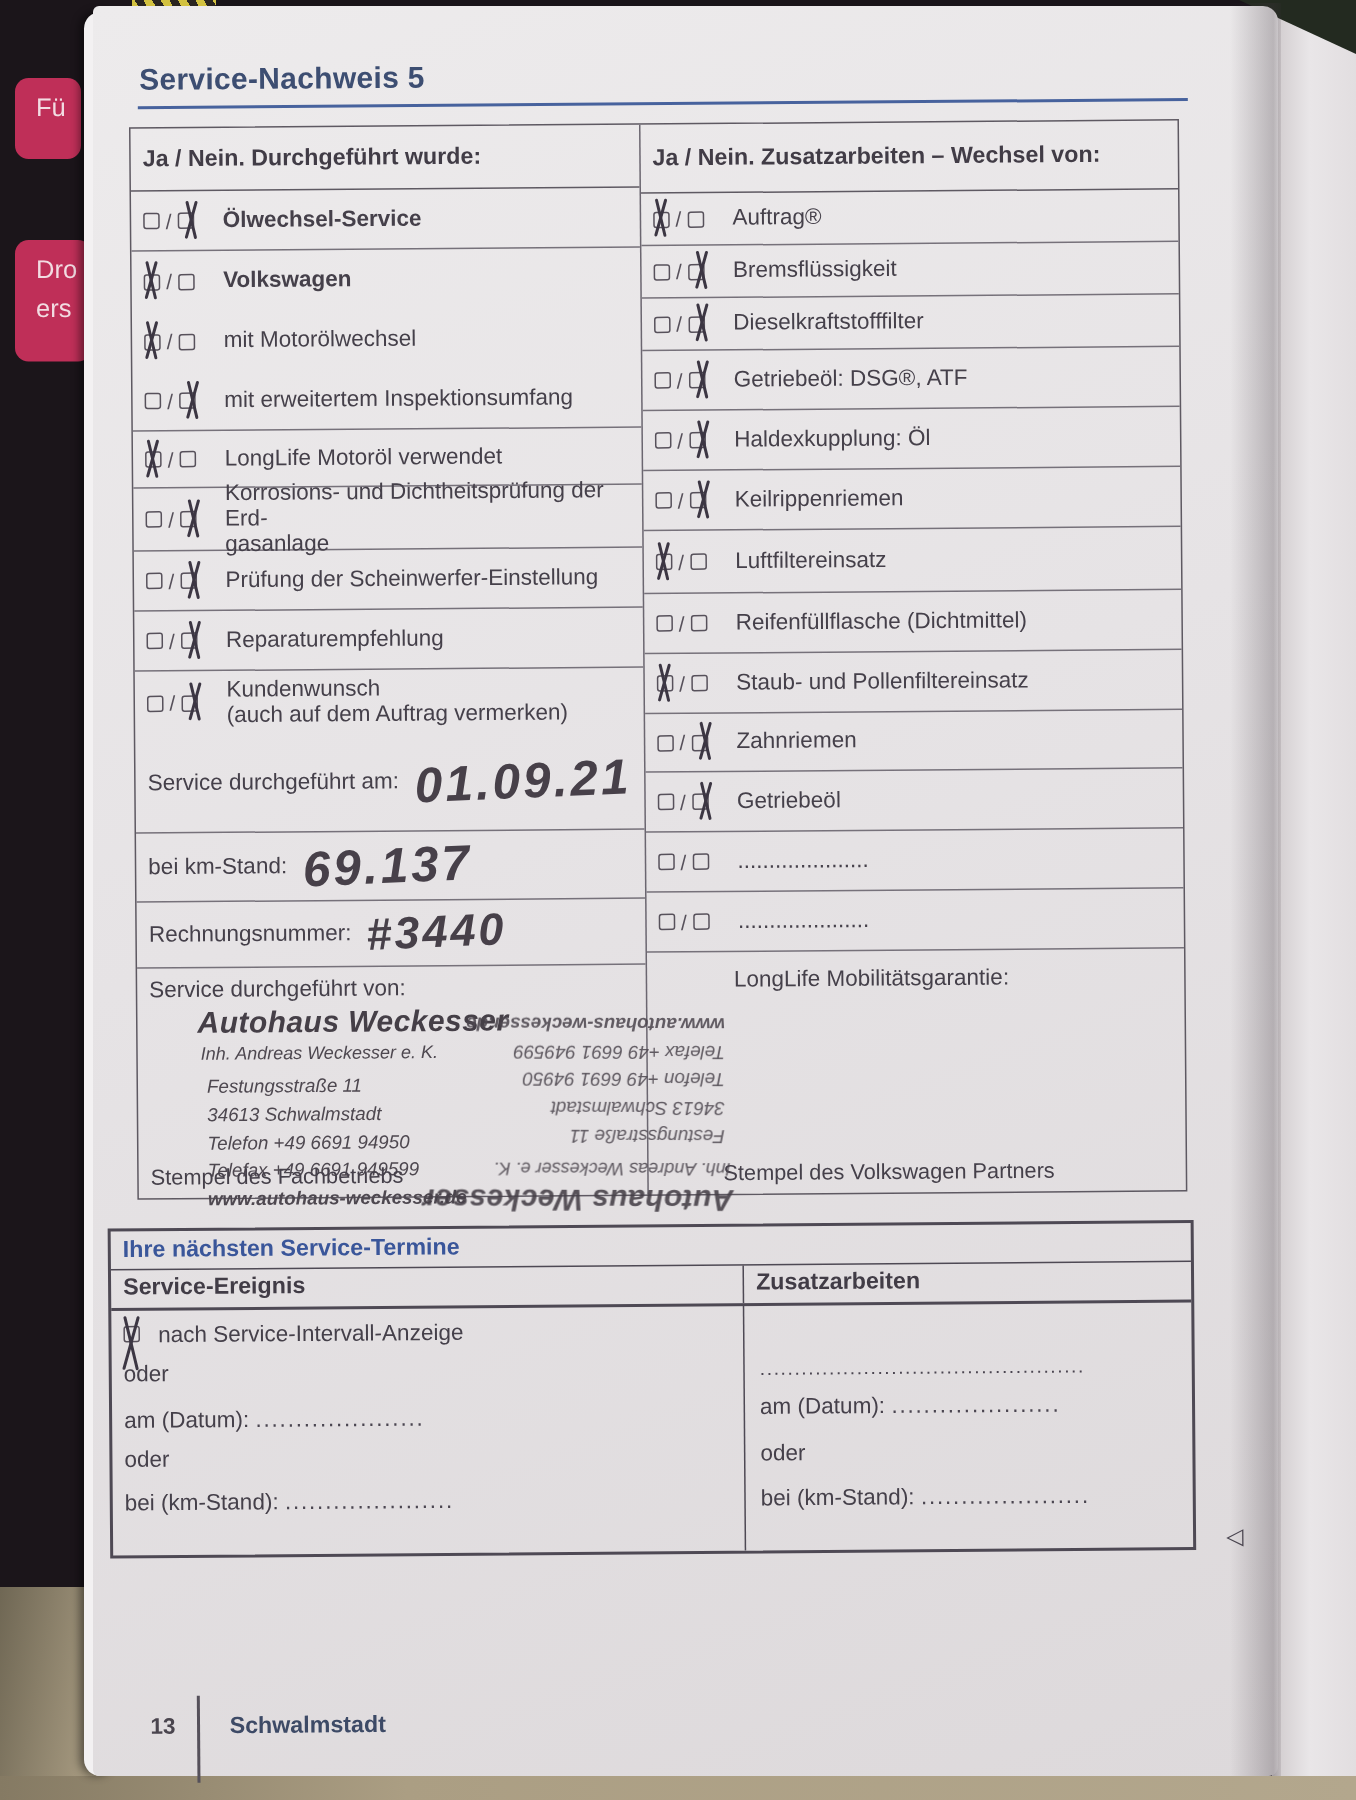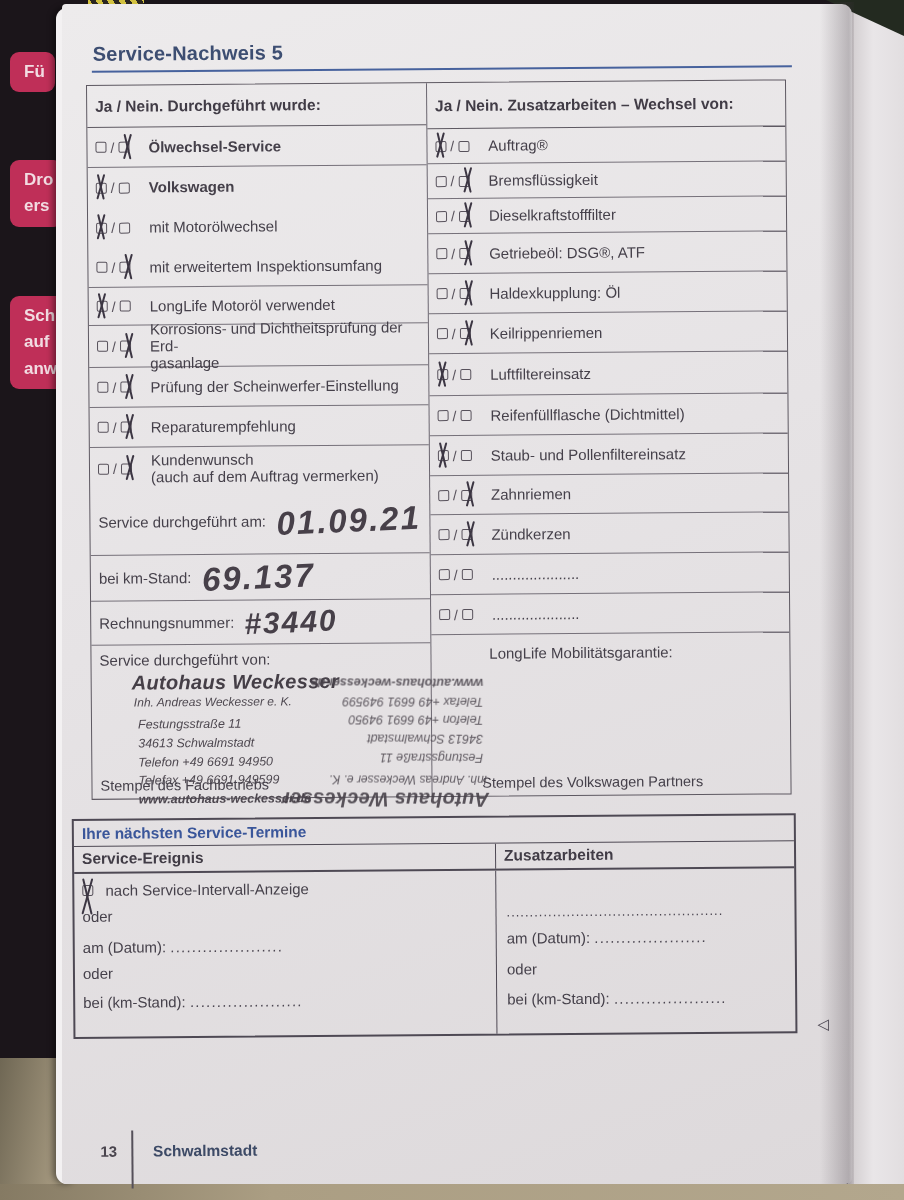--- a/index.html
+++ b/index.html
@@ -3,21 +3,21 @@
 <meta charset="utf-8">
 <style>
   html,body{margin:0;padding:0;}
   body{width:904px;height:1200px;overflow:hidden;background:#16ricolor;}
   *{box-sizing:border-box;font-family:"Liberation Sans",sans-serif;}
   .scene{position:relative;width:904px;height:1200px;background:#191419;overflow:hidden;}
 
   
   .side-strip{position:absolute;left:0;top:0;width:110px;height:1200px;background:#1b151a;}
   .side-tab{position:absolute;left:10px;background:#bf2f58;border-radius:9px;color:#f2dce2;
-    font-weight:bold;font-size:17px;line-height:1.55;padding:7px 10px 7px 14px;white-space:pre-line;}
+    font-weight:normal;font-size:17px;line-height:1.55;padding:7px 10px 21px 14px;white-space:pre-line;}
   .desk-left{position:absolute;left:0;top:1058px;width:95px;height:142px;background:linear-gradient(100deg,#6f6754 0%,#a1957c 60%,#b1a58a 100%);}
   .desk-bottom{position:absolute;left:0;top:1184px;width:904px;height:16px;background:linear-gradient(90deg,#857a63,#ab9e83 30%,#b3a78d 100%);}
   .yellow-sliver{position:absolute;left:88px;top:0;width:56px;height:7px;
     background:repeating-linear-gradient(60deg,#d2c140 0 5px,#2a2520 5px 10px);}
   .corner-tri{position:absolute;left:826px;top:0;width:78px;height:36px;background:#232a20;
     clip-path:polygon(0 0,100% 0,100% 100%);}
   .stack-edge1{position:absolute;left:56px;top:8px;width:22px;height:1176px;background:#f3f1f2;border-radius:12px;box-shadow:-3px 0 6px rgba(0,0,0,.45);}
   .stack-edge2{position:absolute;left:66px;top:5px;width:18px;height:1179px;background:#e7e4e6;border-radius:10px;}
   .facing-page{position:absolute;left:848px;top:2px;width:56px;height:1182px;background:linear-gradient(90deg,#cfcacc,#e9e6e8 45%,#e2dee0);}
   .fold-shadow{position:absolute;left:820px;top:2px;width:34px;height:1182px;background:linear-gradient(90deg,rgba(60,50,58,0) 0%,rgba(60,50,58,.28) 85%,rgba(60,50,58,.12) 100%);z-index:5;}
@@ -97,23 +97,20 @@
 </style>
 </head>
 <body>
 
 <div class="scene">
 
   <div class="side-strip"></div>
   <div class="side-tab" style="top:52px;">Fü</div>
   <div class="side-tab" style="top: 160px; white-space: pre-line;">Dro
 ers</div>
-  <div class="side-tab" style="top: 296px; white-space: pre-line;">Sch
-auf
-anw</div>
   <div class="desk-left"></div>
   <div class="desk-bottom"></div>
   <div class="stack-edge1"></div>
   <div class="stack-edge2"></div>
   <div class="yellow-sliver"></div>
   <div class="facing-page"></div>
 
   <div class="page">
     <div class="content">
 
@@ -328,21 +325,21 @@
                 </span>
     <span class="cl-label">Zahnriemen</span>
   </div>
               <div class="cl-row" style="height: 40px;">
     <span class="boxes">
       <span class="cb"></span>
       <span class="sl">/</span>
       <span class="cb"></span>
     <span class="mark m-second"></span>
                 </span>
-    <span class="cl-label">Zündkerzen</span>
+    <span class="cl-label">Getriebeöl</span>
   </div>
               <div class="cl-row" style="height: 40px;">
     <span class="boxes">
       <span class="cb"></span>
       <span class="sl">/</span>
       <span class="cb"></span>
     </span>
     <span class="cl-label">.....................</span>
   </div>
               <div class="cl-row" style="height: 39px;">

